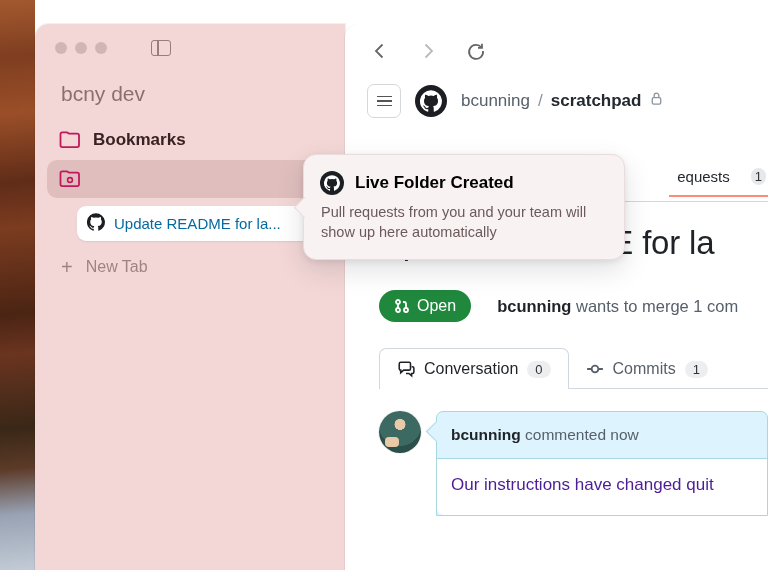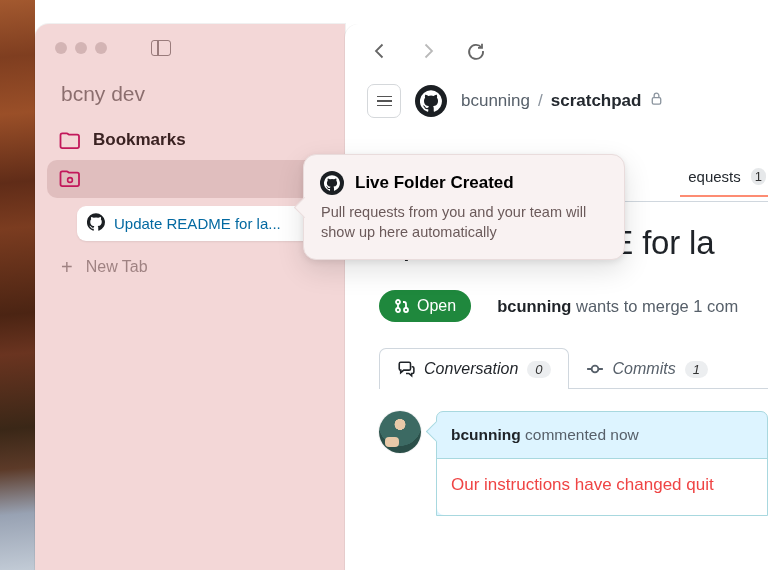--- a/index.html
+++ b/index.html
@@ -36,21 +36,21 @@
   .panel-toggle::before {
     content: ""; position: absolute; left: 5px; top: 0; bottom: 0; width: 1.5px;
     background: rgba(80,50,50,0.55);
   }
   .workspace-label {
     padding: 18px 0 14px 26px;
     font-size: 21px; color: rgba(70,40,40,0.6); font-weight: 500;
   }
   .nav-list { padding: 0 12px; }
   .nav-item {
-    display: flex; align-items: flex-end; gap: 12px;
+    display: flex; align-items: center; gap: 12px;
     padding: 10px 12px; border-radius: 10px;
     font-size: 17px; font-weight: 600; color: #3a2222;
     cursor: pointer;
   }
   .nav-item.selected { background: rgba(140,80,80,0.18); }
   .folder-icon { width: 22px; height: 18px; position: relative; }
   .folder-icon svg { display: block; }
   .sub-item {
     display: flex; align-items: center; gap: 9px;
     margin: 8px 0 0 30px; padding: 7px 10px;
@@ -129,21 +129,21 @@
 
   
   .tabfrag {
     position: absolute; left: 345px; top: 162px; right: 0; height: 40px;
     display: flex; align-items: center; justify-content: flex-end;
     padding-right: 0; gap: 10px;
     border-bottom: 1px solid #d0d7de;
     z-index: 10;
   }
   .tabfrag .tab {
-    display: flex; align-items: center; gap: 10px; font-size: 15px; color: #24292f;
+    display: flex; align-items: center; gap: 21px; font-size: 15px; color: #24292f;
     padding: 0 2px 10px 8px; margin-bottom: -1px;
     border-bottom: 2px solid #fd8c73;
   }
   .tabfrag .count {
     background: #e6e8ea; border-radius: 10px; padding: 1px 4px; font-size: 13px; color: #333;
   }
 
   
   .pr-page {
     position: absolute; left: 345px; top: 202px; right: 0; bottom: 0;
@@ -156,21 +156,21 @@
   }
   .open-pill {
     display: inline-flex; align-items: center; gap: 7px;
     background: #1f883d; color: #fff; border-radius: 20px;
     padding: 7px 15px; font-size: 16px; font-weight: 500;
   }
   .open-pill svg { stroke: #fff; }
   .pr-status-row .user { font-weight: 600; color: #1f2328; }
 
   .pr-tabs {
-    display: flex; align-items: center; gap: 0; margin-top: 26px; font-style: italic;
+    display: flex; align-items: center; gap: 0; margin-top: 26px;
   }
   .pr-tab {
     display: flex; align-items: center; gap: 9px;
     padding: 11px 17px; border: 1px solid #d0d7de; border-bottom: none;
     border-top-left-radius: 7px; border-top-right-radius: 7px;
     font-size: 16px; color: #1f2328; background: #fff;
     cursor: pointer;
   }
   .pr-tab + .pr-tab { border-left: none; justify-content: flex-end; }
   .pr-tab.secondary { background: transparent; border-color: transparent; color: #57606a; }
@@ -200,21 +200,21 @@
     padding: 14px 14px; font-size: 15.5px; color: #57606a;
     border-bottom: 1px solid #a8d8df; position: relative;
   }
   .comment-head::before{
     content:""; position:absolute; left:-8px; top:12px; width:14px; height:14px;
     background:#ddf4ff; border-left:1px solid #a8d8df; border-bottom:1px solid #a8d8df;
     transform: rotate(45deg);
   }
   .comment-head .u { font-weight: 600; color: #1f2328; }
   .comment-body {
-    background: #fff; padding: 16px 14px 20px; font-size: 17px; color: #ef4444;
+    background: #fff; padding: 16px 14px 20px; font-size: 17px; color: #4c1d95;
     border-bottom-left-radius: 7px; white-space: nowrap;
   }
 </style>
 </head>
 <body>
 
 <div class="wallpaper"></div>
 
 <div class="sidebar-window">
   <div class="titlebar">

